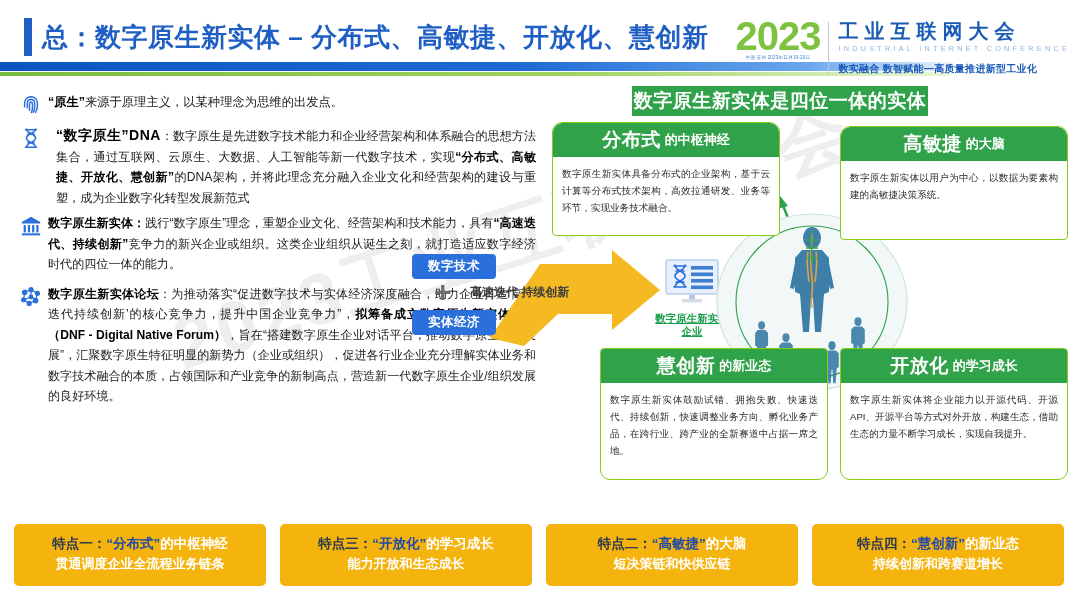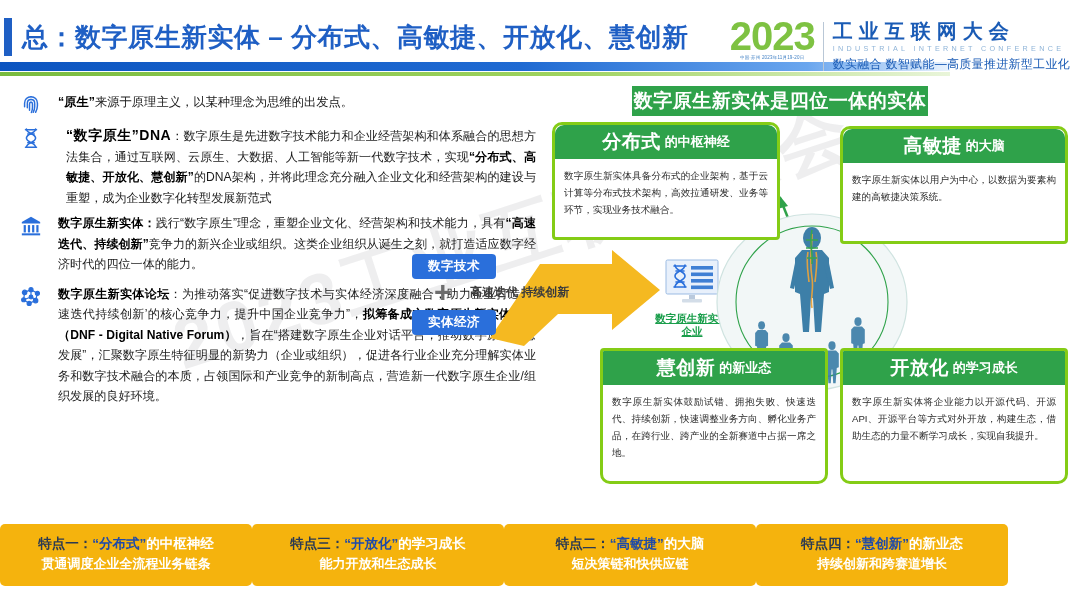--- a/index.html
+++ b/index.html
@@ -7,21 +7,21 @@
     width: 1080px; height: 608px;
     font-family: "Liberation Sans", "DejaVu Sans", sans-serif;
     background: #ffffff;
     position: relative;
     overflow: hidden;
   }
 
   
   #header { position: absolute; left: 0; top: 0; width: 1080px; height: 86px; }
   #header-title-bar {
-    position: absolute; left: 4px; top: 18px;
+    position: absolute; left: 24px; top: 18px;
     display: flex; align-items: center;
   }
   #title-accent {
     width: 8px; height: 38px; background: #1f5fc4; margin-right: 10px;
   }
   #slide-title {
     font-size: 26px; font-weight: bold; color: #1f5fc4;
     letter-spacing: 0.5px; white-space: nowrap;
   }
   #header-rule-blue {
@@ -43,26 +43,26 @@
   #logo-divider { width: 1px; background: #b9c7d6; align-self: stretch; margin: 2px 9px 2px 0; }
   #logo-right { text-align: left; }
   #logo-cn {
     font-size: 20px; font-weight: bold; color: #1a5bb5; letter-spacing: 6px;
     line-height: 23px;
   }
   #logo-en {
     font-size: 7.2px; color: #8fb4d8; letter-spacing: 3.3px; margin-top: 1px;
   }
   #logo-slogan {
-    font-size: 12px; color: #1a5bb5; letter-spacing: 0.3px; margin-top: 3px; font-weight: normal;
+    font-size: 10px; color: #1a5bb5; letter-spacing: 0.3px; margin-top: 9px; font-weight: bold;
   }
 
   
   #left-col { position: absolute; left: 14px; top: 92px; width: 522px; }
-  .bullet { display: flex; margin-bottom: 9px; gap: 10px; }
+  .bullet { display: flex; margin-bottom: 9px; }
   .bullet-icon {
     width: 34px; min-width: 34px; padding-top: 2px;
     display: flex; justify-content: center; align-items: flex-start;
   }
   .bullet-body {
     font-size: 12.1px; line-height: 20.5px; color: #1b1b1b;
     text-align: justify;
   }
   .bullet-body b { font-weight: bold; color: #000; }
   #b1 .bullet-body { font-size: 12.3px; }
@@ -97,21 +97,21 @@
 
   
   #diagram { position: absolute; left: 544px; top: 86px; width: 536px; height: 424px; }
   #diagram-heading {
     position: absolute; left: 88px; top: 0; width: 296px; height: 30px;
     background: #2fa24a; color: #ffffff; font-size: 19px; font-weight: bold;
     text-align: center; line-height: 30px; letter-spacing: 0.5px;
   }
   .quad {
     position: absolute; width: 228px; background: #ffffff;
-    border: 3px solid #84cc16; border-radius: 4px; overflow: hidden;
+    border: 1px solid #84cc16; border-radius: 4px; overflow: hidden;
   }
   .quad-head {
     height: 34px; background: #2fa24a; color: #ffffff;
     display: flex; align-items: center; justify-content: center; gap: 4px;
   }
   .quad-head .big { font-size: 19px; font-weight: bold; letter-spacing: 0.5px; }
   .quad-head .small { font-size: 13px; font-weight: bold; }
   .quad-body {
     padding: 8px 9px 9px 9px; font-size: 9.6px; line-height: 17px;
     color: #2b2b2b; text-align: justify;
@@ -125,21 +125,21 @@
   #quad-bl .quad-body, #quad-br .quad-body { min-height: 96px; }
   #quad-tl .quad-body, #quad-tr .quad-body { min-height: 78px; }
 
   #center-circle { position: absolute; left: 148px; top: 126px; width: 240px; height: 180px; }
   #connectors { position: absolute; left: 0; top: 0; width: 536px; height: 424px; }
 
   
   #features { position: absolute; left: 0; top: 524px; width: 1080px; height: 70px; display: flex; }
   .feature {
     width: 252px; height: 62px; background: #f5b30d; border-radius: 5px;
-    color: #ffffff; text-align: center; padding-top: 9px;
+    margin-left: 14px; color: #ffffff; text-align: center; padding-top: 9px;
   }
   .feature .line1 { font-size: 13.5px; font-weight: bold; line-height: 21px; }
   .feature .line1 .dark { color: #2b3a52; }
   .feature .line1 .quoted { color: #1f4aa8; }
   .feature .line2 { font-size: 13px; font-weight: bold; line-height: 20px; }
 
   
   #watermark {
     position: absolute; left: 180px; top: 200px; width: 620px; height: 220px;
     font-size: 72px; font-weight: bold; color: rgba(120,120,130,0.13);

